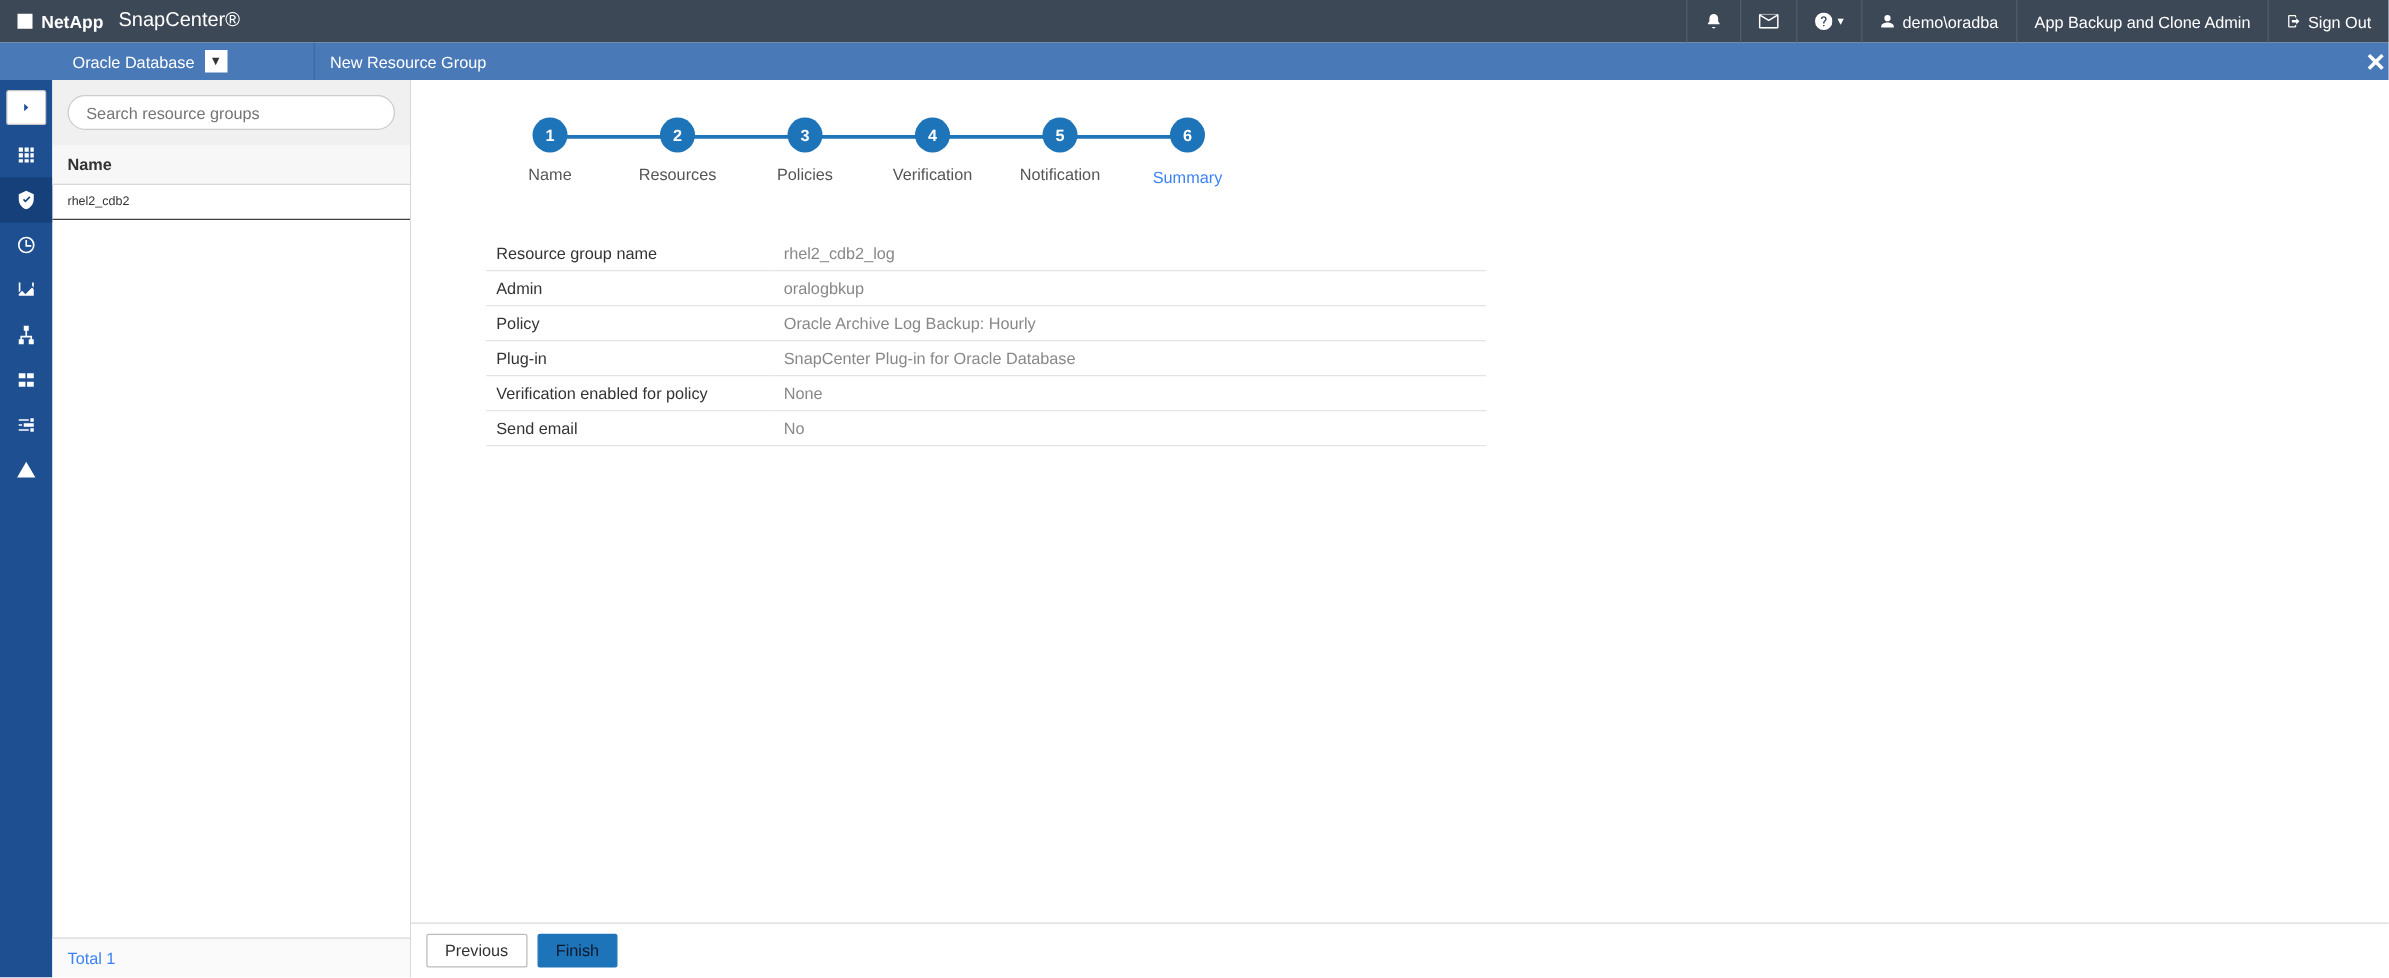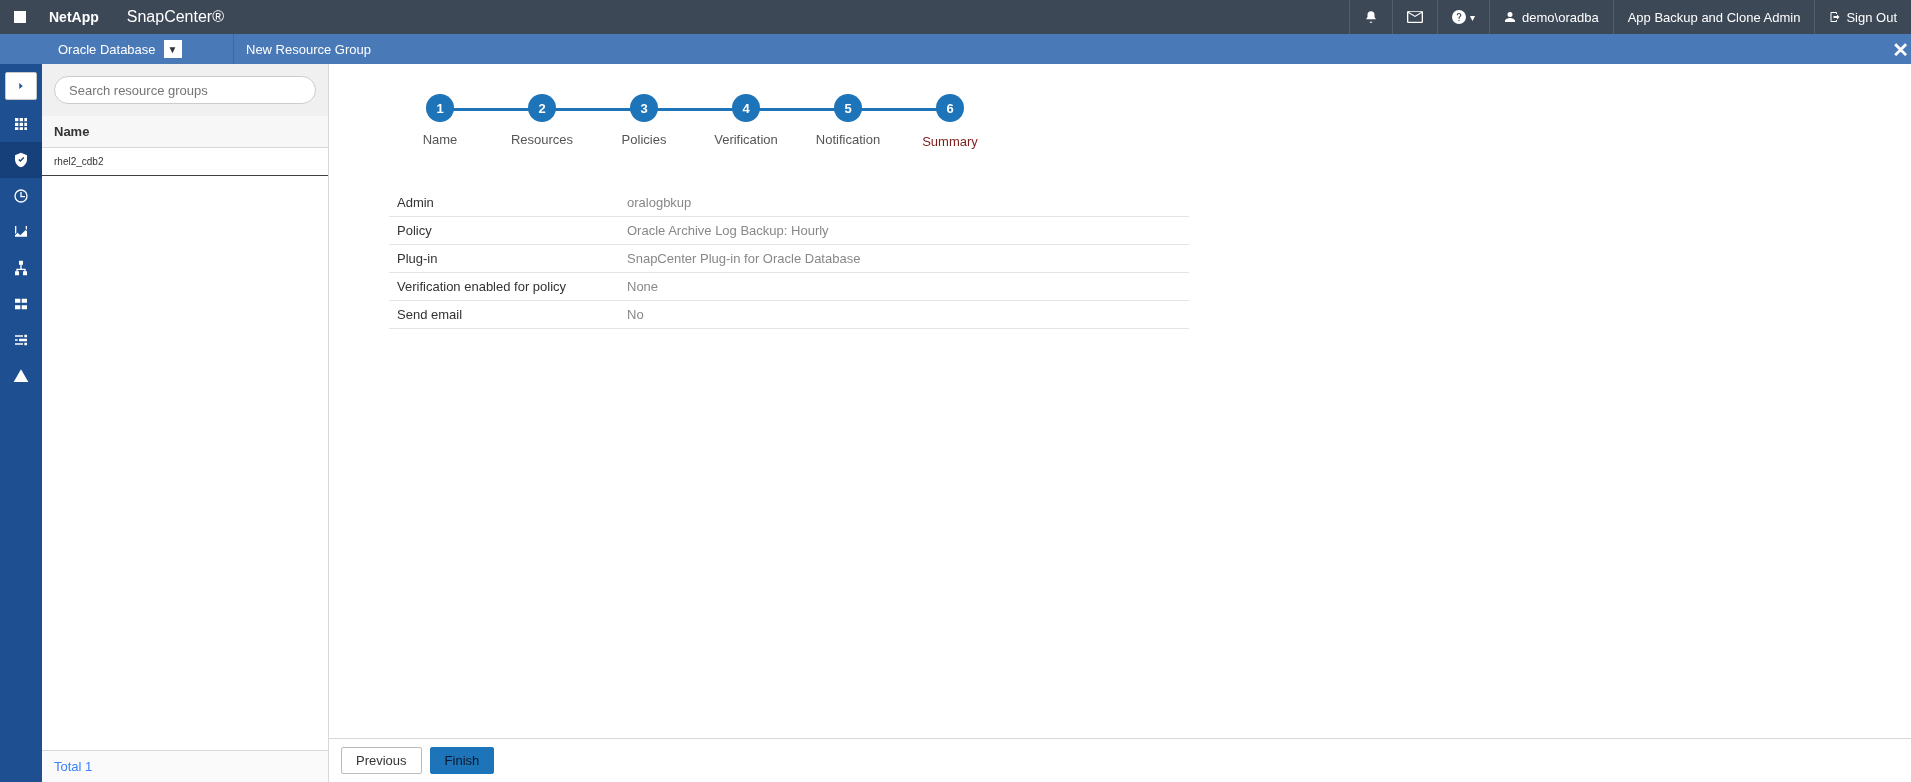--- a/index.html
+++ b/index.html
@@ -21,21 +21,21 @@
     display: flex;
     align-items: center;
     padding: 0 0 0 14px;
     position: relative;
   }
   .brand-logo {
     display: flex;
     align-items: center;
     font-weight: bold;
     font-size: 14px;
-    gap: 20px;
+    gap: 4px;
   }
   .brand-logo .box {
     display:inline-block;width:12px;height:12px;background:#fff;margin-right:3px;
   }
   .product-name { font-size: 16px; font-weight: 400; margin-left: 8px; }
   .topbar-right {
     margin-left: auto;
     display: flex;
     align-items: stretch;
     height: 100%;
@@ -57,21 +57,21 @@
   
   .subheader {
     height: 30px;
     background: #4a79b7;
     color: #fff;
     display: flex;
     align-items: center;
     position: relative;
   }
   .subheader-left {
-    width: 234px;
+    width: 252px;
     display: flex;
     align-items: center;
     padding-left: 58px;
     height:100%;
     border-right: 1px solid #3d6aa5;
   }
   .subheader-left .lbl { font-size:13px; }
   .dropdown-toggle {
     width:18px;height:18px;background:#fff;margin-left:8px;
     display:flex;align-items:center;justify-content:center;color:#333;font-size:10px;cursor:pointer;
@@ -120,21 +120,21 @@
   
   .main { flex:1; position:relative; background:#fff; display:flex; flex-direction:column;}
   .wizard { padding:30px 60px 0 60px; }
   .steps { display:flex; align-items:flex-start; gap:0; }
   .step { display:flex; flex-direction:column; align-items:center; width:102px; position:relative;}
   .step .circle {
     width:28px;height:28px;border-radius:50%;background:#1d74b8;color:#fff;
     display:flex;align-items:center;justify-content:center;font-size:13px;font-weight:600;z-index:2;
   }
   .step .label { margin-top:10px;font-size:13px;color:#555; }
-  .step.active .label { color:#7f1d1d;margin-top:12px; }
+  .step.active .label { color:#3b82f6;margin-top:12px; }
   .step:not(:last-child)::after {
     content:"";position:absolute;top:14px;left:50%;width:100%;height:3px;background:#1d74b8;z-index:1;
   }
   .summary-table { margin:40px 0 0 0; width:800px; border-collapse:collapse; }
   .summary-table tr { border-bottom:1px solid #e4e4e4; }
   .summary-table td { padding:6px 8px; font-size:13px; vertical-align:middle;}
   .summary-table td.key { width:230px; color:#333; }
   .summary-table td.val { color:#888; }
 
   
@@ -287,20 +287,24 @@
           <div class="label">Notification</div>
         </div>
         <div class="step active">
           <div class="circle">6</div>
           <div class="label">Summary</div>
         </div>
       </div>
 
       <table class="summary-table">
         <tbody>
+            <tr>
+          <td class="key">Resource group name</td>
+          <td class="val">rhel2_cdb2_log</td>
+        </tr>
         <tr>
           <td class="key">Admin</td>
           <td class="val">oralogbkup</td>
         </tr>
         <tr>
           <td class="key">Policy</td>
           <td class="val">Oracle Archive Log Backup: Hourly</td>
         </tr>
         <tr>
           <td class="key">Plug-in</td>

